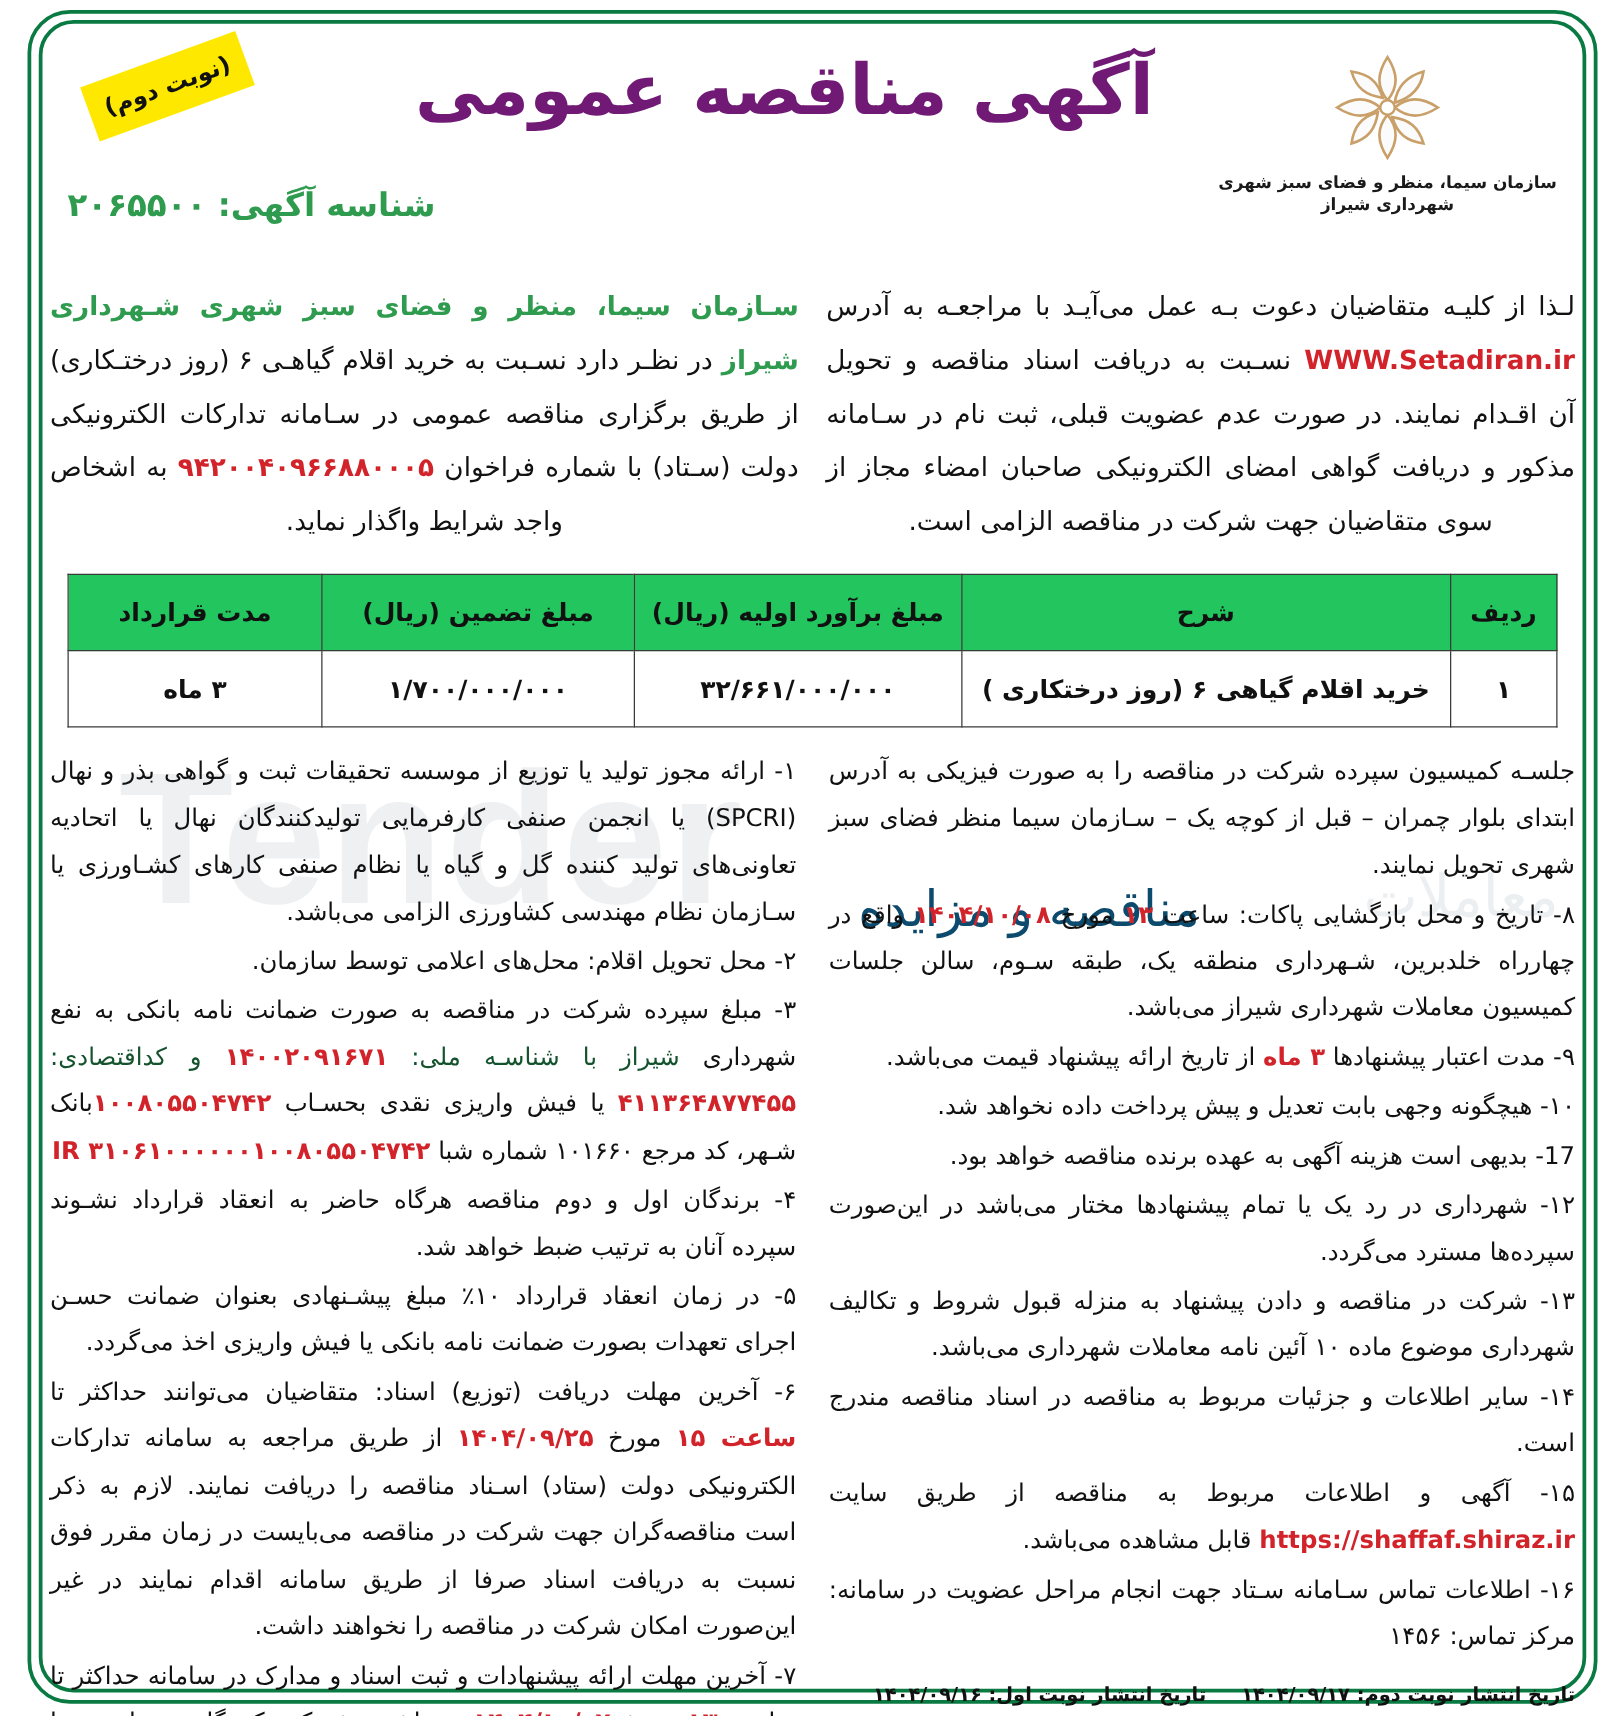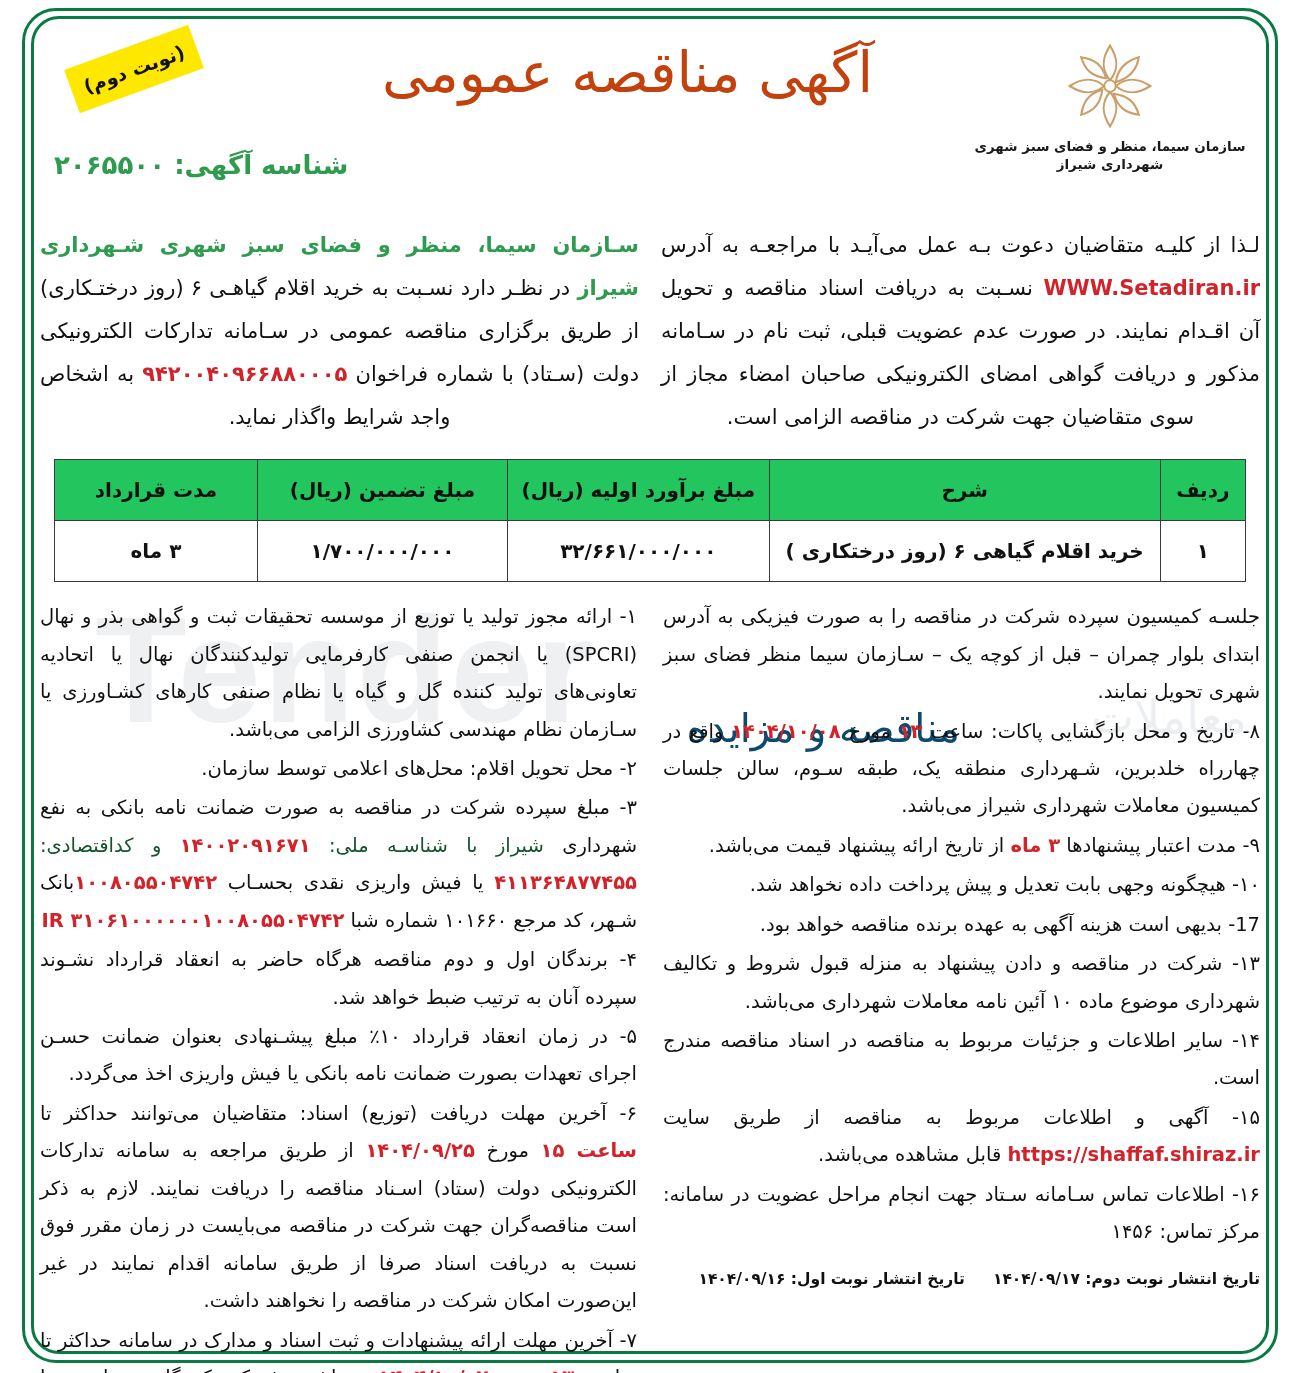--- a/index.html
+++ b/index.html
@@ -98,21 +98,21 @@
     font-size:26px;font-weight:bold;color:#2e9b4f;
     white-space:nowrap;
   }
   .title-block{
     position:absolute;
     right:335px;top:18px;
     left:290px;
     text-align:center;
   }
   .title-main{
-    font-size:56px;font-weight:normal;color:#c2410c;
+    font-size:56px;font-weight:bold;color:#701a75;
     line-height:1.12;
     letter-spacing:-1px;
   }
   .title-num{
     font-size:52px;font-weight:bold;color:#1d3f94;
     line-height:1.2;
     margin-top:2px;
     direction:rtl;
   }
   .logo-block{
@@ -305,20 +305,21 @@
       <div class="bcol">
 
         <p>جلسـه کمیسیون سپرده شرکت در مناقصه را به صورت فیزیکی به آدرس ابتدای بلوار چمران – قبل از کوچه یک – سـازمان سیما منظر فضای سبز شهری تحویل نمایند.</p>
 
         <p><span>۸- تاریخ و محل بازگشایی پاکات: ساعت </span><span class="bold-red">۱۳</span><span> مورخ </span><span class="bold-red">۱۴۰۴/۱۰/۰۸</span><span> واقع در چهارراه خلدبرین، شـهرداری منطقه یک، طبقه سـوم، سالن جلسات کمیسیون معاملات شهرداری شیراز می‌باشد.</span></p>
 
         <p><span>۹- مدت اعتبار پیشنهادها </span><span class="bold-red">۳ ماه</span><span> از تاریخ ارائه پیشنهاد قیمت می‌باشد.</span></p>
 
         <p>۱۰- هیچگونه وجهی بابت تعدیل و پیش پرداخت داده نخواهد شد.</p>
         <p>17- بدیهی است هزینه آگهی به عهده برنده مناقصه خواهد بود.</p>
+        <p>۱۲- شهرداری در رد یک یا تمام پیشنهادها مختار می‌باشد در این‌صورت سپرده‌ها مسترد می‌گردد.</p>
         <p>۱۳- شرکت در مناقصه و دادن پیشنهاد به منزله قبول شروط و تکالیف شهرداری موضوع ماده ۱۰ آئین نامه معاملات شهرداری می‌باشد.</p>
         <p>۱۴- سایر اطلاعات و جزئیات مربوط به مناقصه در اسناد مناقصه مندرج است.</p>
 
         <p><span>۱۵- آگهی و اطلاعات مربوط به مناقصه از طریق سایت </span><span class="bold-red ltr">https://shaffaf.shiraz.ir</span><span> قابل مشاهده می‌باشد.</span></p>
 
         <p>۱۶- اطلاعات تماس سـامانه سـتاد جهت انجام مراحل عضویت در سامانه: مرکز تماس: ۱۴۵۶</p>
 
         <div class="pub-dates">
           <span><span>تاریخ انتشار نوبت دوم:</span> <span>۱۴۰۴/۰۹/۱۷</span></span>
           <span><span>تاریخ انتشار نوبت اول:</span> <span>۱۴۰۴/۰۹/۱۶</span></span>

